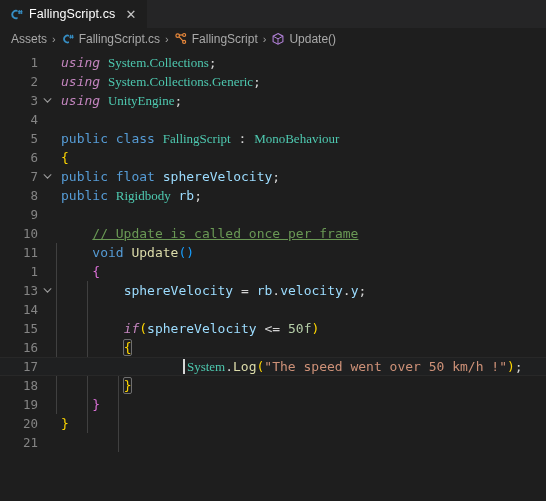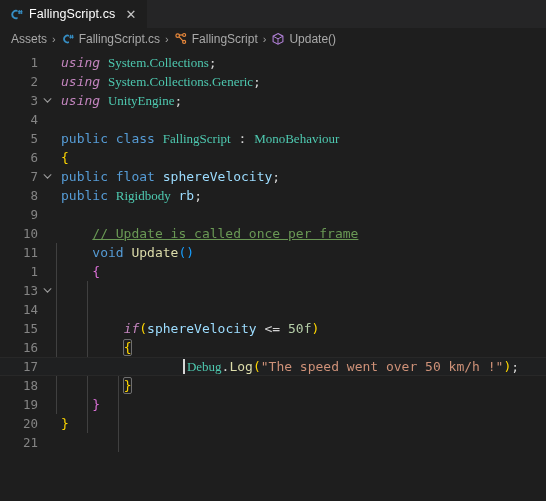--- a/index.html
+++ b/index.html
@@ -351,20 +351,21 @@
 
       <div class="line">
         <span class="ln">1</span>
         <span class="fold"></span>
         <span class="code">    <span class="pr2">{</span></span>
       </div>
 
       <div class="line">
         <span class="ln">13</span>
         <span class="fold"></span>
+        <span class="code">        <span class="var">sphereVelocity</span> <span class="punct">=</span> <span class="var">rb</span><span class="punct">.</span><span class="var">velocity</span><span class="punct">.</span><span class="var">y</span><span class="punct">;</span></span>
       </div>
 
       <div class="line">
         <span class="ln">14</span>
         <span class="fold"></span>
         <span class="code"></span>
       </div>
 
       <div class="line">
         <span class="ln">15</span>
@@ -378,21 +379,21 @@
 
       <div class="line">
         <span class="ln">16</span>
         <span class="fold"></span>
         <span class="code">        <span class="pr1 bmatch">{</span></span>
       </div>
 
       <div class="line current">
         <span class="ln">17</span>
         <span class="fold"></span>
-        <span class="code"><span class="caret" style="left:95px;"></span>            <span class="type">Debug</span><span class="punct">.</span><span class="fn">Log</span><span class="pr1">(</span><span class="str">"The speed went over 50 km/h !"</span><span class="pr1">)</span><span class="punct">;</span></span>
+        <span class="code"><span class="caret" style="left:95px;"></span>            <span class="type">System</span><span class="punct">.</span><span class="fn">Log</span><span class="pr1">(</span><span class="str">"The speed went over 50 km/h !"</span><span class="pr1">)</span><span class="punct">;</span></span>
       </div>
 
       <div class="line">
         <span class="ln">18</span>
         <span class="fold"></span>
         <span class="code">        <span class="pr1 bmatch">}</span></span>
       </div>
 
       <div class="line">
         <span class="ln">19</span>

